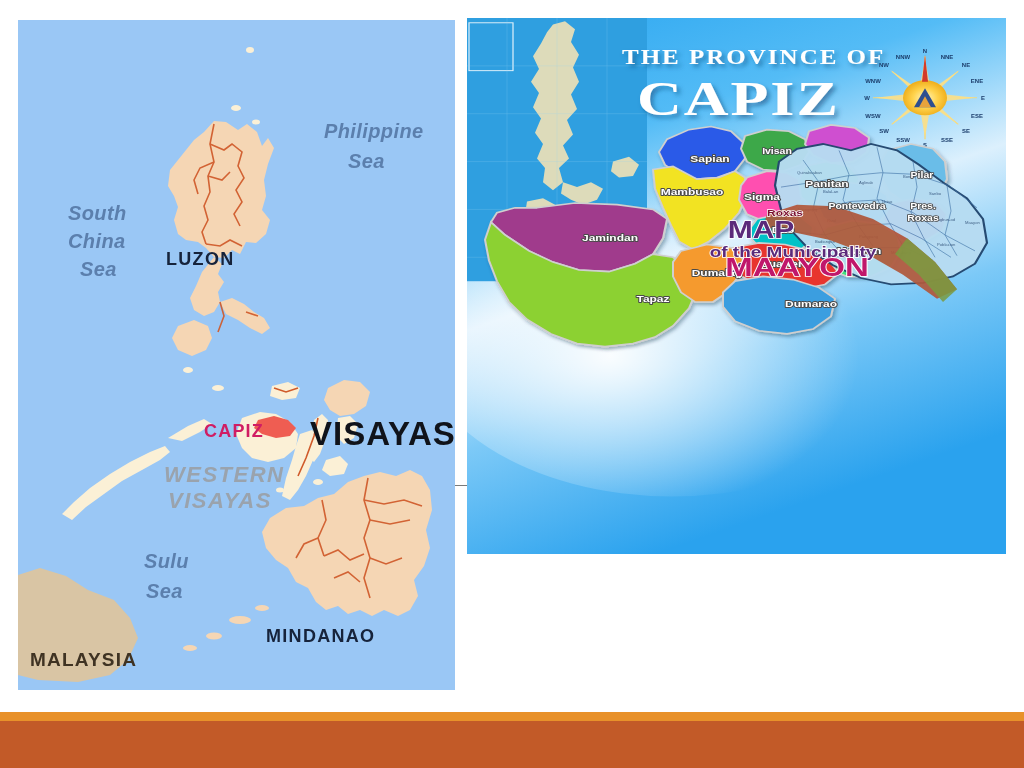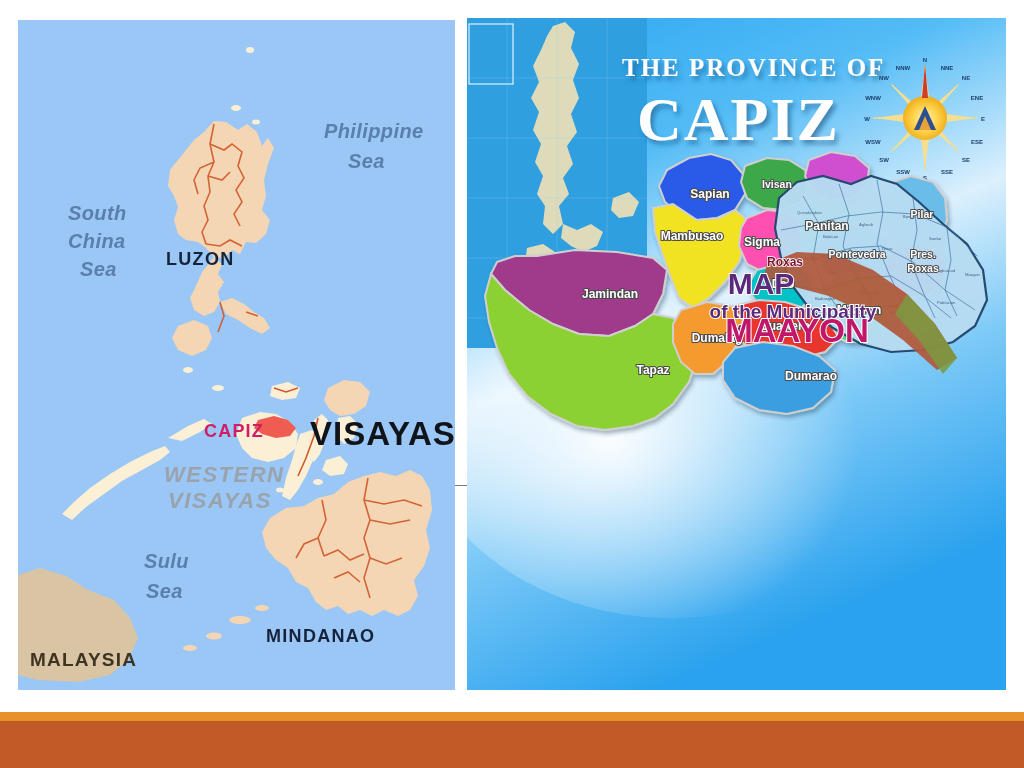--- a/index.html
+++ b/index.html
@@ -33,21 +33,21 @@
     fill: #9aa3ad; font-size: 22px; font-weight: 700; font-style: italic;
     letter-spacing: 1.5px;
   }
   .visayas-label { fill: #10131a; font-size: 33px; font-weight: 800; letter-spacing: 1px; }
   .capiz-label   { fill: #d01d63; font-size: 18px; font-weight: 700; letter-spacing: 1.2px; }
   .malaysia-label{ fill: #3f3323; font-size: 19px; font-weight: 700; letter-spacing: 1.2px; }
 
   
   #right-map {
     position: absolute; left: 467px; top: 18px;
-    width: 539px; height: 672px;
+    width: 539px; height: 536px;
     overflow: hidden;
     background: linear-gradient(160deg,#2aa3ef 0%, #3fb2f4 22%, #cfe9fb 48%, #74c6f6 70%, #2ea8f0 100%);
   }
   #right-map svg { display:block; width:100%; height:100%; }
 
   .title-the {
     font-family: "Liberation Serif", serif; font-size: 25px; font-weight: 700;
     fill: #ffffff; letter-spacing: 2px;
   }
   .title-capiz {

